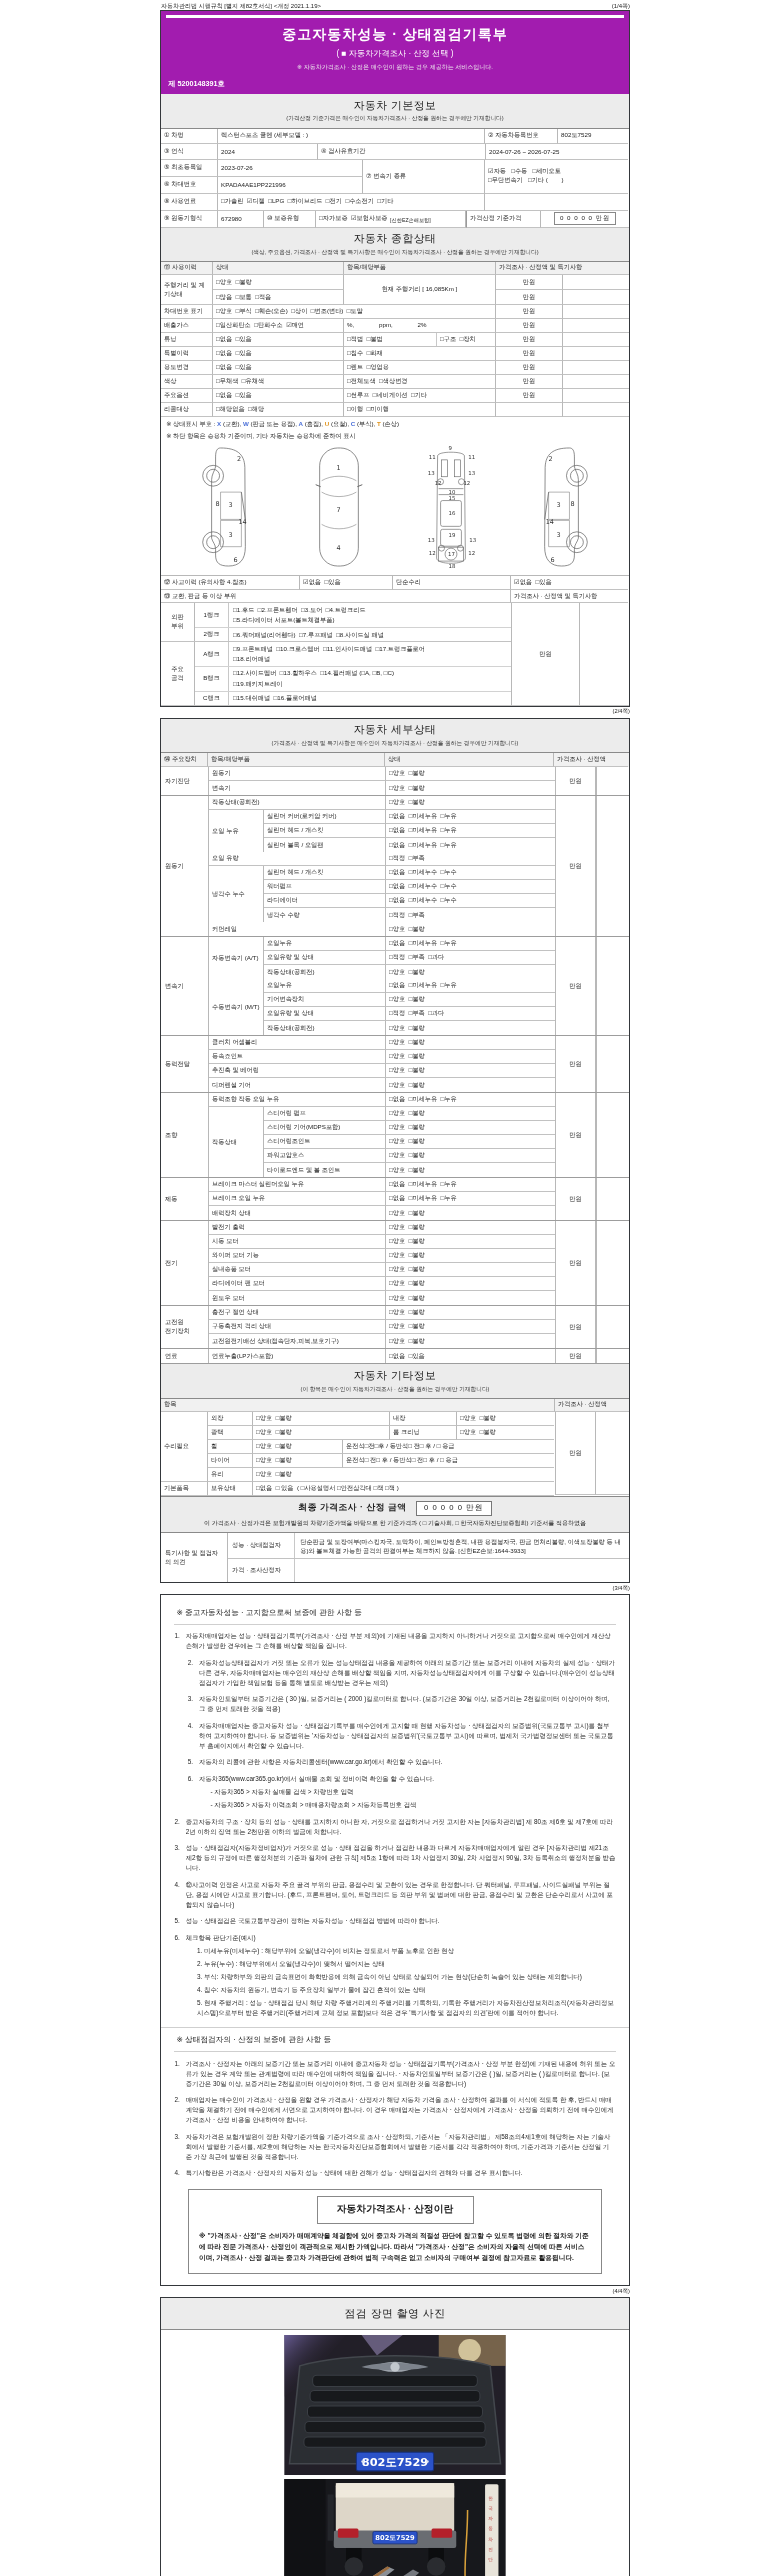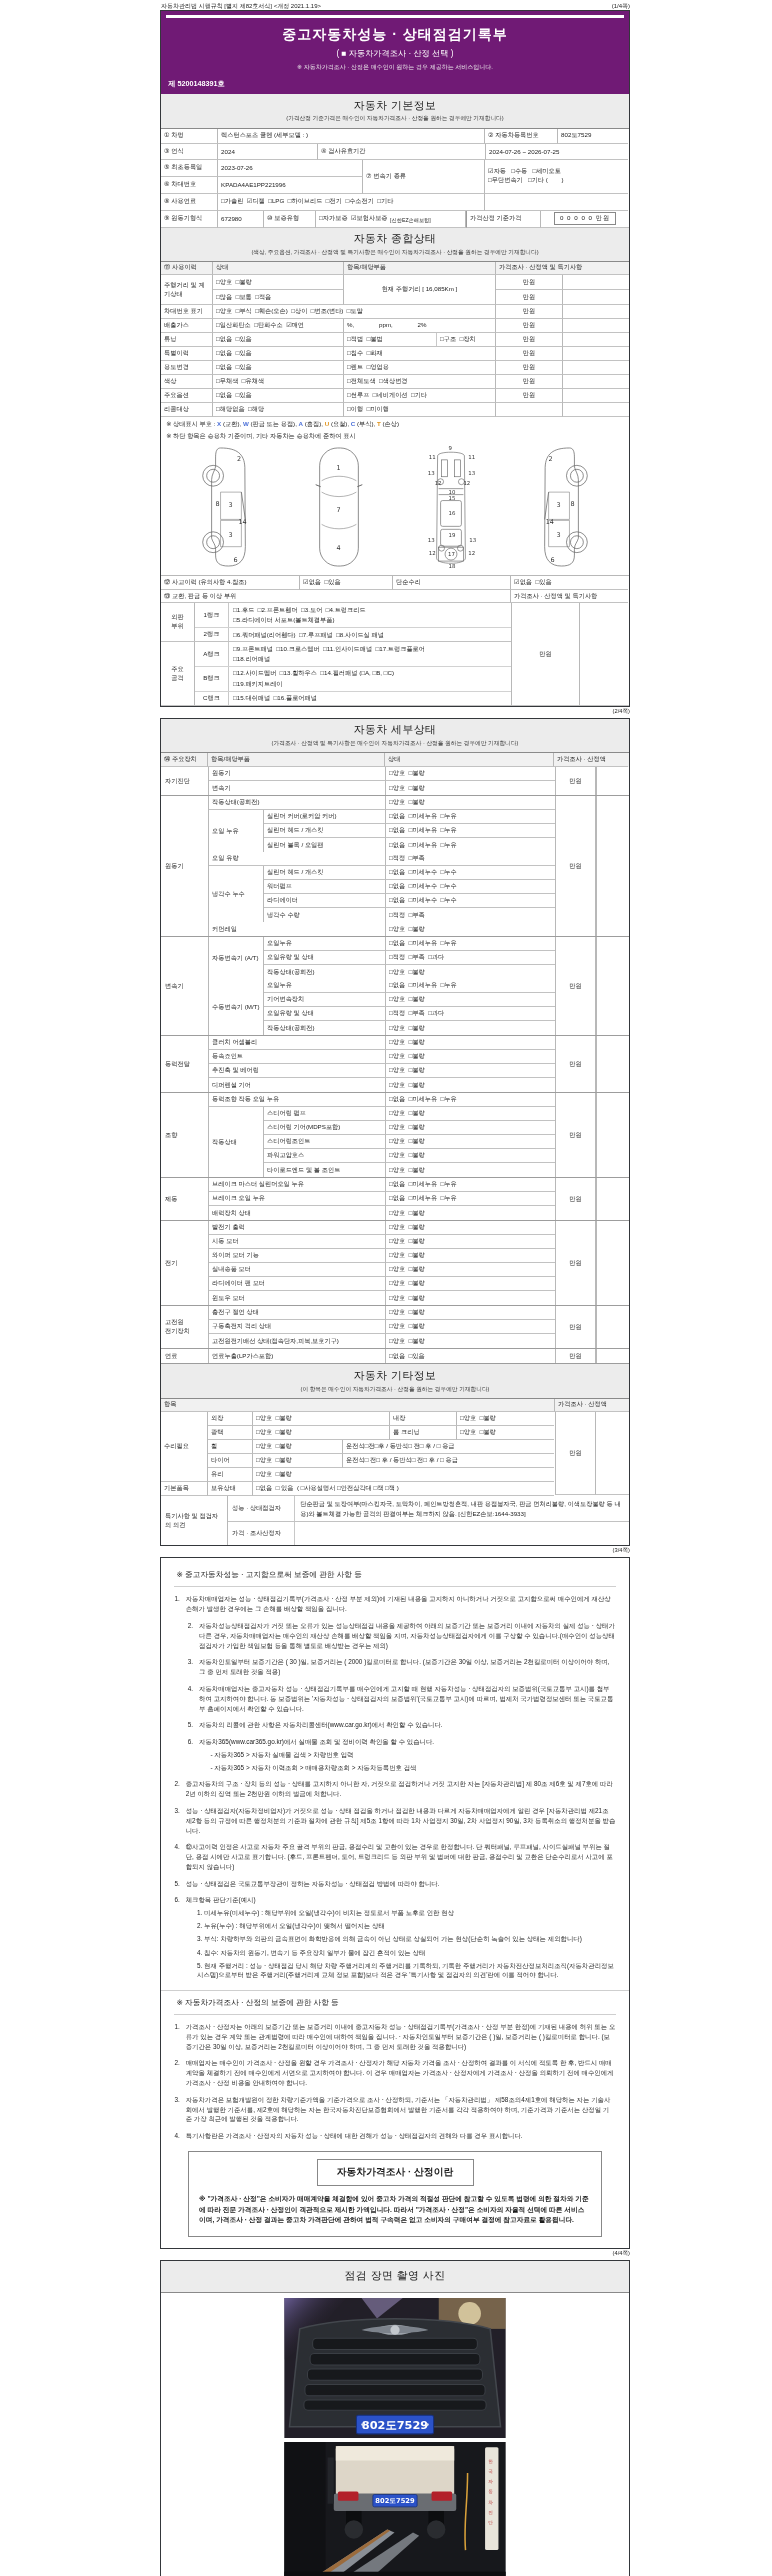--- a/index.html
+++ b/index.html
@@ -7,21 +7,21 @@
           font-family:"Liberation Sans","DejaVu Sans",sans-serif;color:#1c1c1c;}
   .doccol{position:absolute;left:160px;top:2.1px;width:470px;}
   .topline{position:relative;width:470px;height:8.2px;font-size:6px;color:#222;}
   .topline .ref{position:absolute;left:1px;top:0;}
   .topline .pg{position:absolute;right:0;top:0;}
   .pagemark{width:470px;text-align:right;font-size:5.7px;color:#222;padding:1.5px 0 1.5px;}
   .page{width:468px;border:1px solid #34373b;background:#fff;}
   .ws{white-space:pre-wrap;}
 
   
-  .title-block{background:#701a75;color:#fff;padding:4.1px 5.2px 5.2px;}
+  .title-block{background:#a21caf;color:#fff;padding:4.1px 5.2px 5.2px;}
   .white-strip{height:2.6px;background:#fff;margin-bottom:8.2px;}
   .main-title{text-align:center;font-size:14px;font-weight:bold;letter-spacing:1px;}
   .sub-title{text-align:center;font-size:8.2px;margin-top:4.1px;}
   .title-note{text-align:center;font-size:6px;margin-top:3.6px;color:#eee;}
   .doc-no{font-size:7.2px;font-weight:bold;margin-top:7.2px;padding-left:2.1px;}
 
   
   .sec-head{background:#ececec;border-bottom:0.5px solid #8a8a8a;padding:4.6px 3.1px 4.1px;text-align:center;}
   .sec-head .t{font-size:10.8px;letter-spacing:0.5px;}
   .sec-head .s{font-size:5.7px;margin-top:2.6px;color:#333;}
@@ -761,20 +761,27 @@
         <div class="e-row">
           <div class="cell" style="width:47px">기본품목</div>
           <div class="cell" style="width:45px">보유상태</div>
           <div class="cell ws lastcol" style="width:301px">□없음  □ 있음  ( □사용설명서 □안전삼각대 □잭 □잭 )</div>
         </div>
       </div>
       <div class="cell ctr" style="width:41px;height:83px;border-left:0.5px solid #b8b8b8">만원</div>
       <div class="cell lastcol" style="width:33px;height:83px"></div>
     </div>
 
+    <div class="final-band">
+      <div class="final-line">
+        <span class="final-label">최종 가격조사 · 산정 금액</span>
+        <span class="final-amount">0  0  0  0  0 만원</span>
+      </div>
+      <div class="final-note ws">이 가격조사 · 산정가격은 보험개발원의 차량기준가액을 바탕으로 한 기준가격과 ( □ 기술사회, □ 한국자동차진단보증협회) 기준서를 적용하였음</div>
+    </div>
 
     <div class="rem-wrap">
       <div class="rem-label">특기사항 및 점검자의 의견</div>
       <div class="rem-rows" id="remarks-rows">
             <div class="rem-row">
               <div class="rem-who">성능 · 상태점검자</div>
               <div class="rem-text">단순판금 및 도장여부(마스킹자국, 도막차이, 페인트방청흔적, 내판 용접봉자국, 판금 면처리불량, 이색도장불량 등 내용)와 볼트체결 가능한 골격의 판결여부는 체크하지 않음. [신한EZ손보:1644-3933]</div>
             </div>
             <div class="rem-row">
               <div class="rem-who">가격 · 조사산정자</div>
@@ -829,21 +836,21 @@
             <div class="n-item">
               <span class="no">5.</span>
               <div>성능 · 상태점검은 국토교통부장관이 정하는 자동차성능 · 상태점검 방법에 따라야 합니다.</div>
             </div>
             <div class="n-item">
               <span class="no">6.</span>
               <div>체크항목 판단기준(예시)<div class="n-sub">1.   미세누유(미세누수) : 해당부위에 오일(냉각수)이 비치는 정도로서 부품 노후로 인한 현상</div><div class="n-sub">2.   누유(누수) : 해당부위에서 오일(냉각수)이 맺혀서 떨어지는 상태</div><div class="n-sub">3.   부식: 차량하부와 외판의 금속표면이 화학반응에 의해 금속이 아닌 상태로 상실되어 가는 현상(단순히 녹슬어 있는 상태는 제외합니다)</div><div class="n-sub">4.   침수: 자동차의 원동기, 변속기 등 주요장치 일부가 물에 잠긴 흔적이 있는 상태</div><div class="n-sub">5.   현재 주행거리 : 성능 · 상태점검 당시 해당 차량 주행거리계의 주행거리를 기록하되, 기록한 주행거리가 자동차전산정보처리조직(자동차관리정보시스템)으로부터 받은 주행거리(주행거리계 교체 정보 포함)보다 적은 경우 '특기사항 및 점검자의 의견'란에 이를 적어야 합니다.</div></div>
             </div>
           </div>
       <div class="n-divider"></div>
-      <div class="n-sec-title" style="border-bottom:0.5px solid #cfcfcf">※ 자동차가격조사 · 산정의 보증에 관한 사항 등</div>
+      <div class="n-sec-title" style="border-bottom:0.5px solid #cfcfcf">※ 상태점검자의 · 산정의 보증에 관한 사항 등</div>
       <div id="notice-items2">
             <div class="n-item">
               <span class="no">1.</span>
               <div>가격조사 · 산정자는 아래의 보증기간 또는 보증거리 이내에 중고자동차 성능 · 상태점검기록부(가격조사 · 산정 부분 한정)에 기재된 내용에 허위 또는 오류가 있는 경우 계약 또는 관계법령에 따라 매수인에 대하여 책임을 집니다.  · 자동차인도일부터 보증기간은 (      )일, 보증거리는 (      )킬로미터로 합니다. (보증기간은 30일 이상, 보증거리는 2천킬로미터 이상이어야 하며, 그 중 먼저 도래한 것을 적용합니다)</div>
             </div>
             <div class="n-item">
               <span class="no">2.</span>
               <div>매매업자는 매수인이 가격조사 · 산정을 원할 경우 가격조사 · 산정자가 해당 자동차 가격을 조사 · 산정하여 결과를 이 서식에 적도록 한 후, 반드시 매매계약을 체결하기 전에 매수인에게 서면으로 고지하여야 합니다. 이 경우 매매업자는 가격조사 · 산정자에게 가격조사 · 산정을 의뢰하기 전에 매수인에게 가격조사 · 산정 비용을 안내하여야 합니다.</div>
             </div>
             <div class="n-item">

